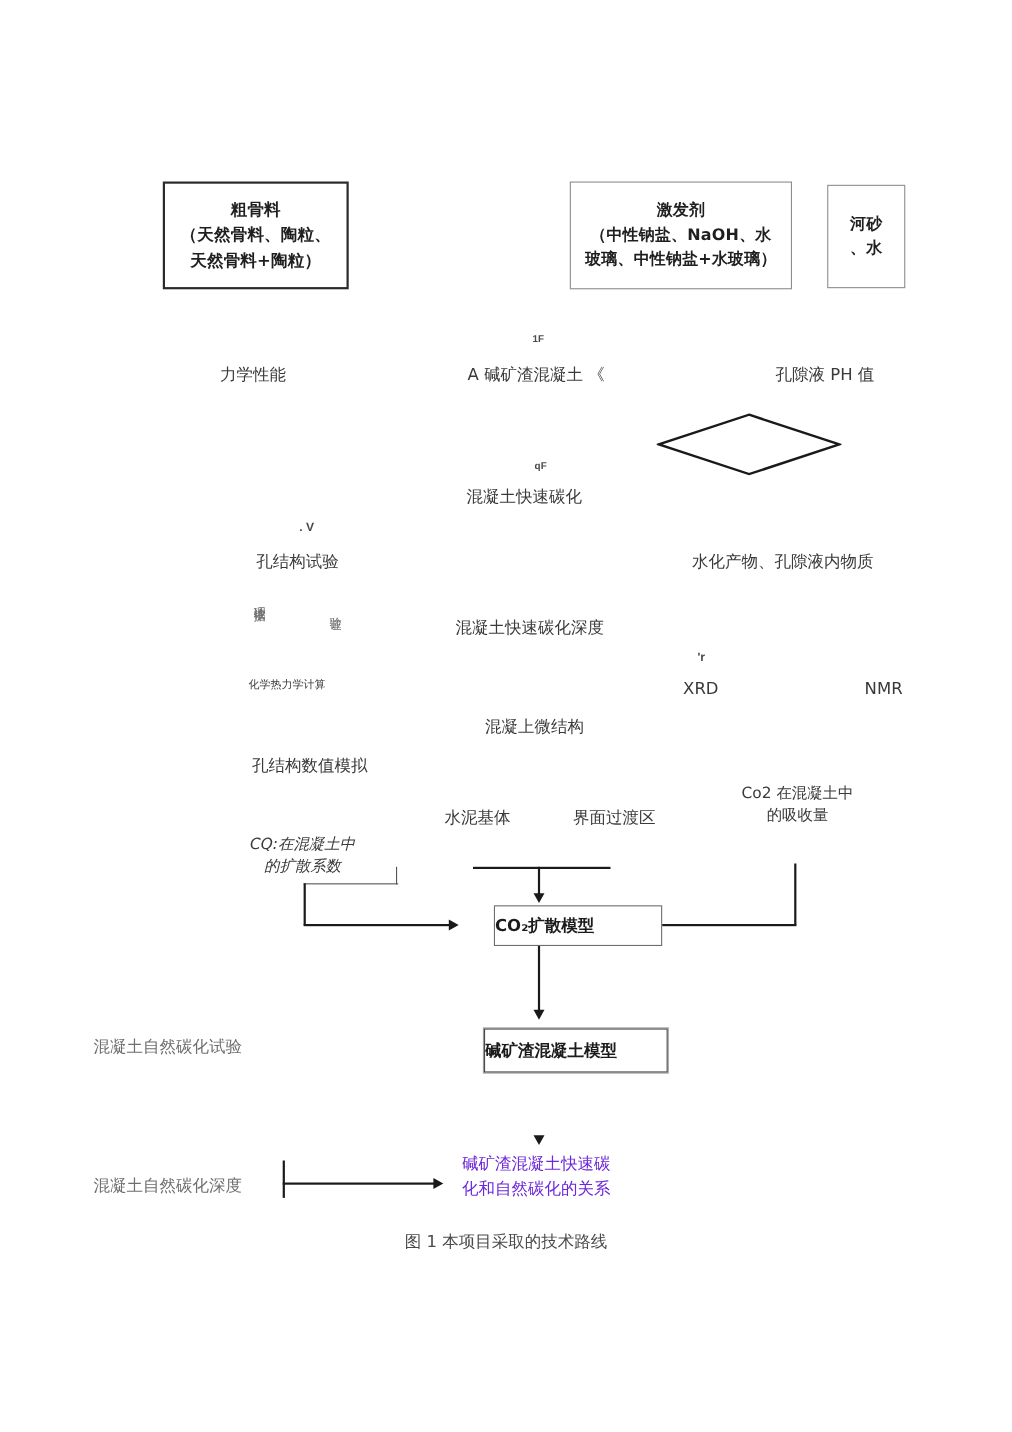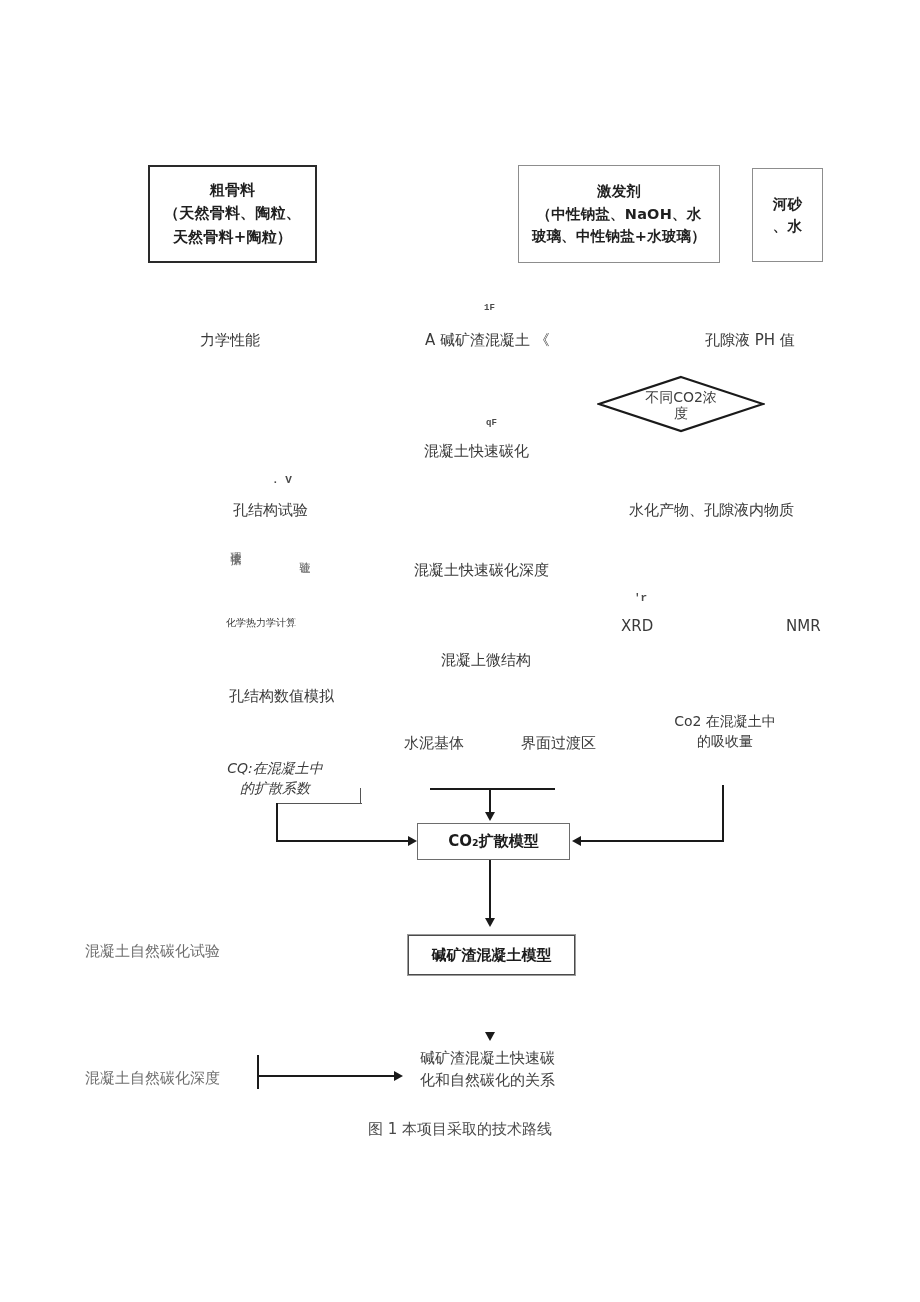--- a/index.html
+++ b/index.html
@@ -51,24 +51,24 @@
   }
 
   
   .modelbox {
     position: absolute;
     box-sizing: border-box;
     background: #ffffff;
     border: 1px solid #6d6d6d;
     display: flex;
     align-items: center;
-    justify-content: center;
     text-align: center;
     font-weight: bold;
     color: #1b1b1b;
+    margin-left: 32px;
   }
   .modelbox.heavy { border: 1px solid #4a4a4a; box-shadow: 0 0 0 1px #9b9b9b; }
 
   
   .diamond-wrap { position: absolute; }
   .diamond-wrap svg { display: block; }
   .diamond-label {
     position: absolute;
     left: 0; right: 0;
     text-align: center;
@@ -115,21 +115,21 @@
     color: #6e6e6e;
     line-height: 1;
     overflow: hidden;
   }
 
   
   .artifact {
     position: absolute;
     color: #4a4a4a;
     font-weight: bold;
-    font-family: Liberation Mono, monospace;
+    font-family: Liberation Sans, sans-serif;
   }
 
   .caption {
     position: absolute;
     left: 0; right: 0;
     text-align: center;
     color: #4a4a4a;
   }
 </style>
 </head>
@@ -160,22 +160,20 @@
   <div class="txt" style="left:200px; top:330px; font-size:15px;">力学性能</div>
 
   <div class="txt" style="left:425px; top:330px; font-size:15px;">A 碱矿渣混凝土 《</div>
 
   <div class="txt" style="left:705px; top:330px; font-size:15px;">孔隙液 PH 值</div>
 
   <div class="diamond-wrap" style="left:597px; top:375px; width:168px; height:58px;">
     <svg width="168" height="58" viewBox="0 0 168 58">
       <polygon points="84,2 166,29 84,56 2,29" fill="#ffffff" stroke="#1a1a1a" stroke-width="2.2"></polygon>
     </svg>
-    <div class="diamond-label" style="top:14px; font-size:14px;">不同CO2浓
-度</div>
   </div>
 
   <div class="artifact" style="left:486px; top:418px; font-size:9px;">qF</div>
 
   <div class="txt" style="left:424px; top:441px; font-size:15px;text-align:right;">混凝土快速碳化</div>
 
   <div class="artifact" style="left:272px; top:474px; font-size:11px;">. V</div>
 
   <div class="txt" style="left:233px; top:500px; font-size:15px;">孔结构试验</div>
 
@@ -237,18 +235,18 @@
   </div>
 
   <div class="arrow-down" style="left:485px; top:1032px;"></div>
 
   <div class="txt" style="left:85px; top:1068px; font-size:15px; color:#6e6e6e;">混凝土自然碳化深度</div>
 
   <div class="vline" style="left:257px; top:1055px; height:34px;"></div>
   <div class="hline" style="left:257px; top:1075px; width:140px;"></div>
   <div class="arrow-right" style="left:394px; top:1071px;"></div>
 
-  <div class="txt center multi" style="left:400px; top:1048px; width:175px; font-size:15px; color:#404040;">碱矿渣混凝土快速碳
+  <div class="txt center multi" style="left:400px; top:1048px; width:175px; font-size:15px; color:#6d28d9;">碱矿渣混凝土快速碳
 化和自然碳化的关系</div>
 
   <div class="caption" style="top:1120px; font-size:15px;">图 1 本项目采取的技术路线</div>
 
 </div>
 
 </body></html>

